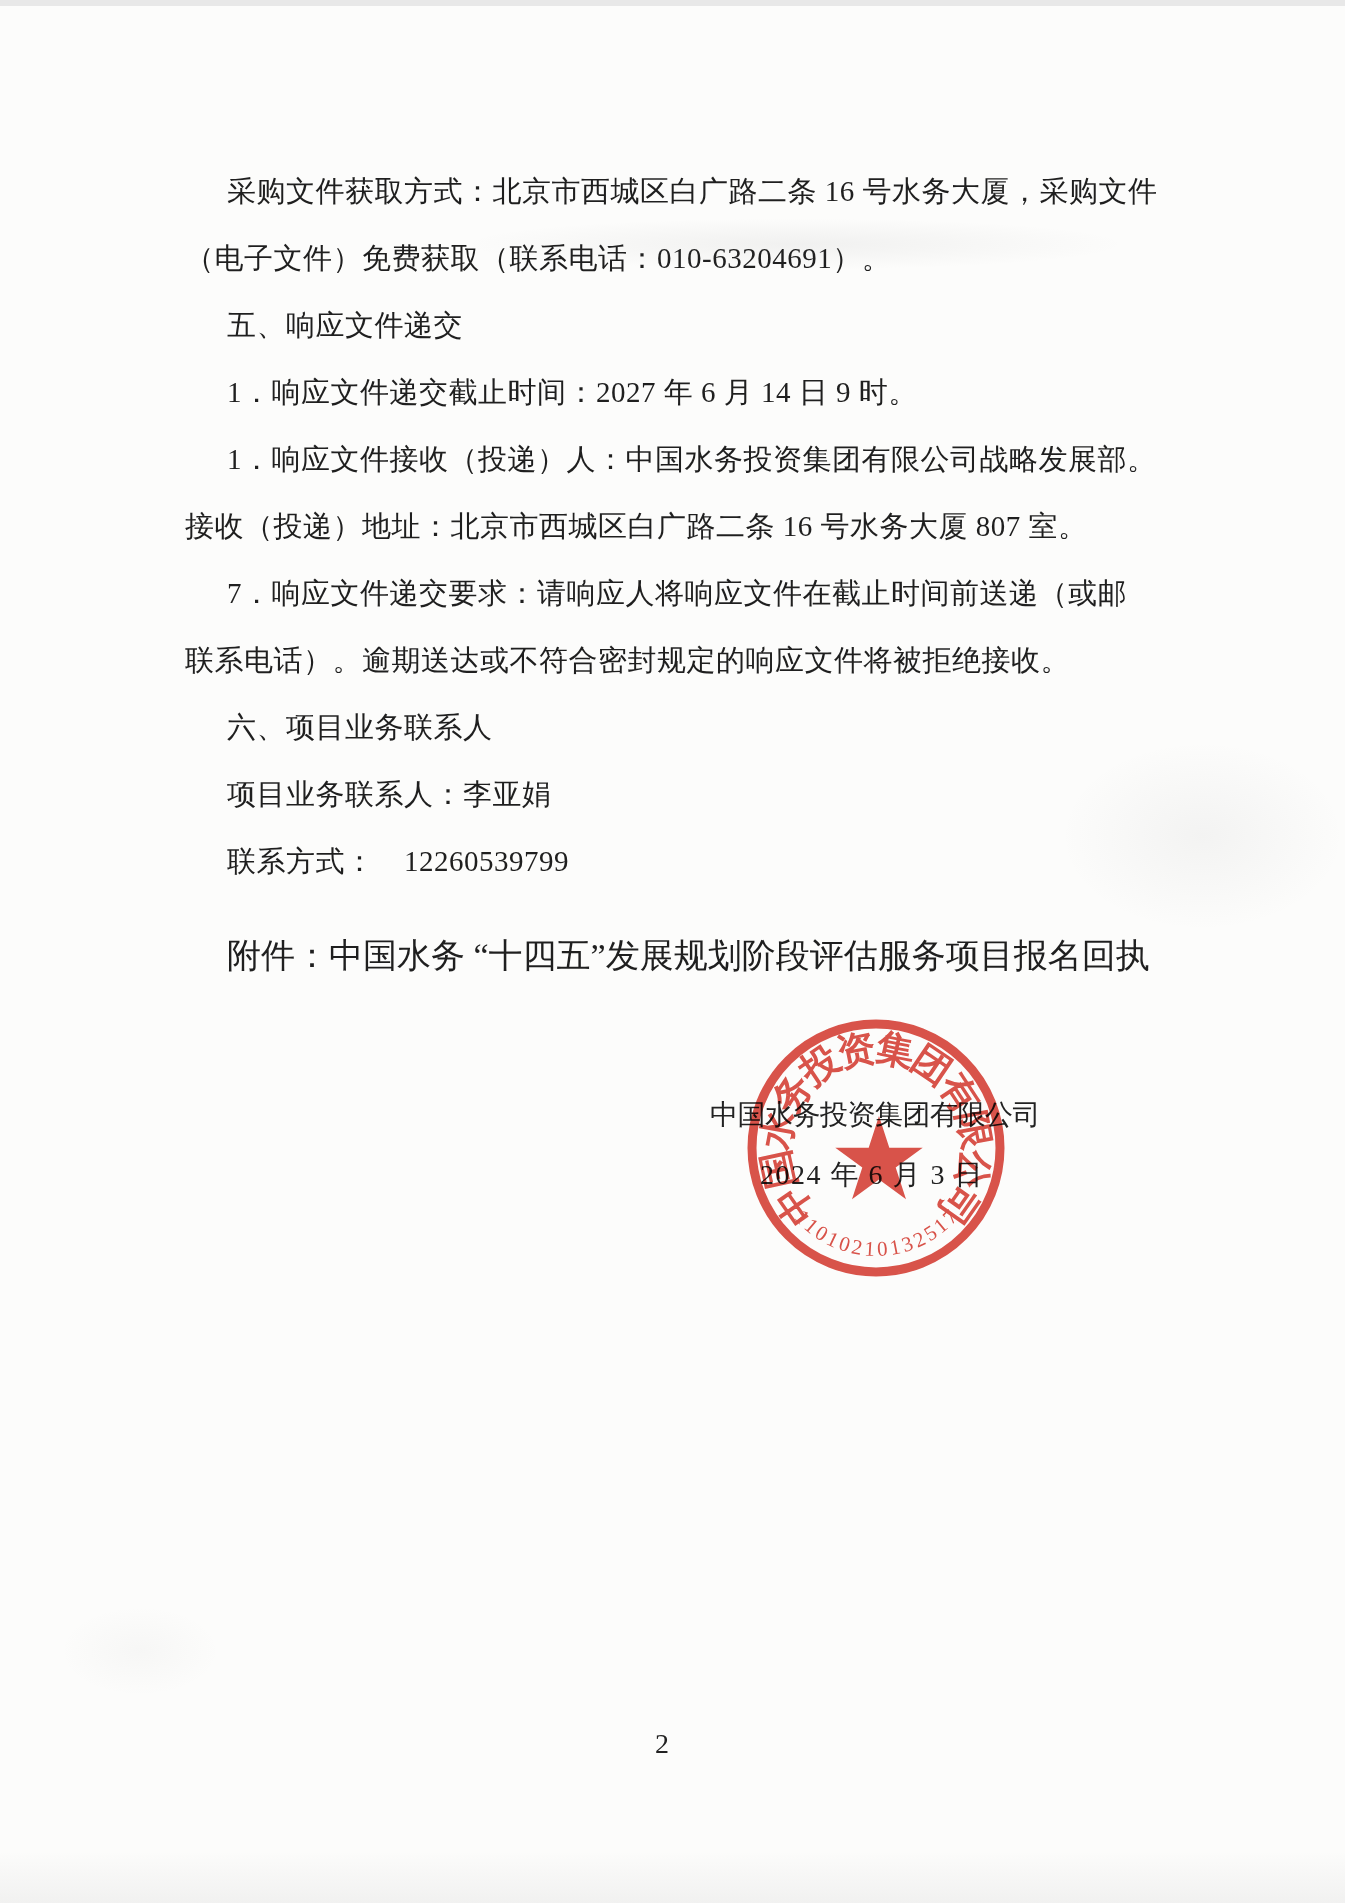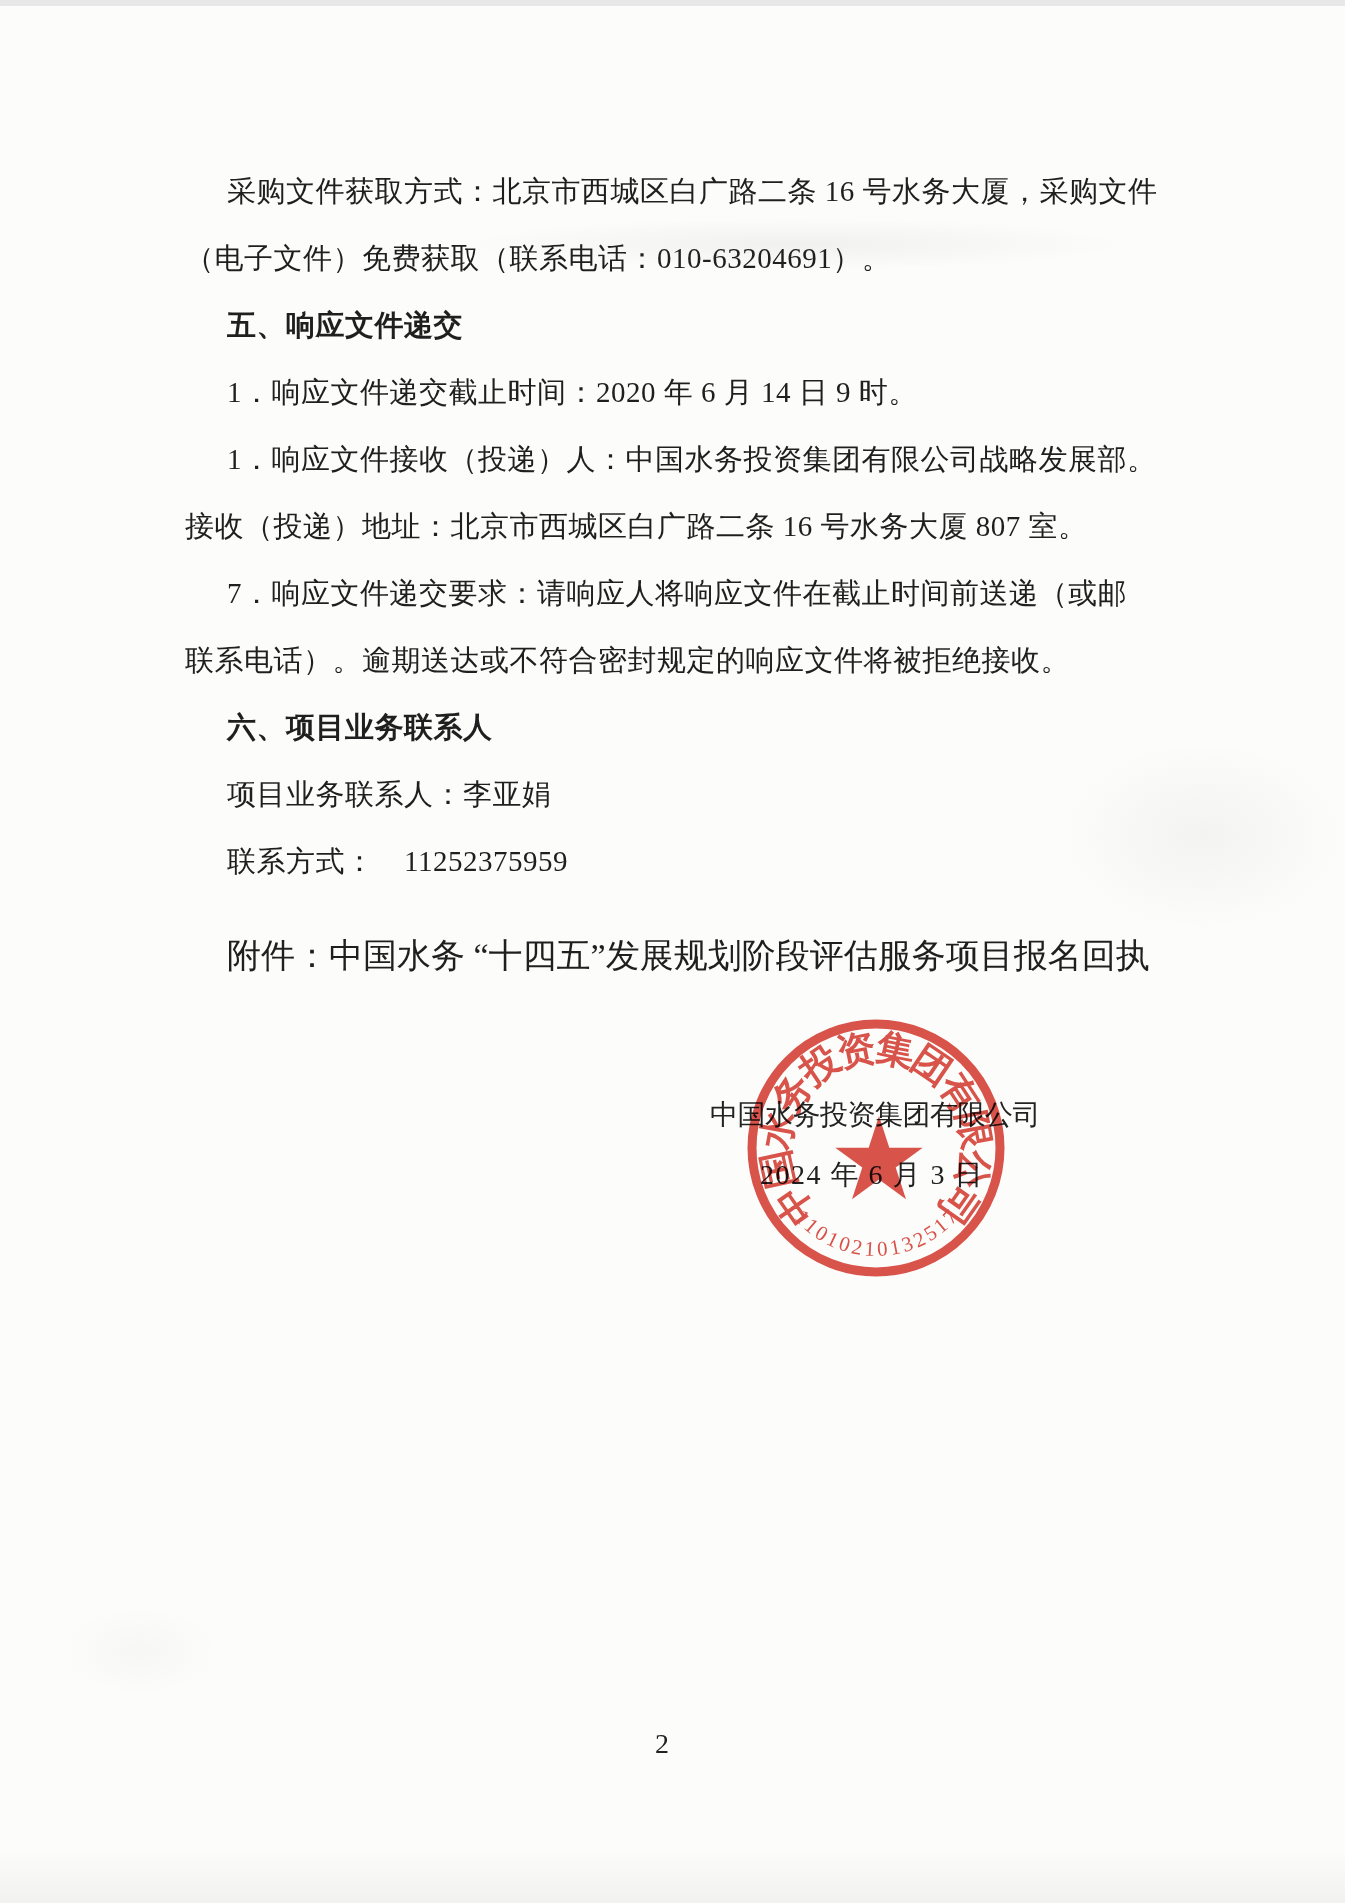--- a/index.html
+++ b/index.html
@@ -15,21 +15,21 @@
   
   .textblock{
     position:absolute;
     left:185px;top:152px;width:940px;
     font-size:29px;
     line-height:67px;
     letter-spacing:0.5px;
   }
   .line{white-space:nowrap;}
   .line.indent{text-indent:42px;}
-  .line.bold{font-weight:700;}
+  .line.bold{font-weight:400;}
   .attachment{
     position:absolute;
     left:185px;top:925px;width:940px;
     font-size:34px;line-height:50px;
     text-indent:42px;white-space:nowrap;
   }
   
   .sig-company{
     position:absolute;left:710px;top:1090px;
     font-size:28px;letter-spacing:-0.5px;white-space:nowrap;
@@ -74,28 +74,28 @@
 </style>
 </head>
 <body>
 
 <div class="page">
 
   <div class="textblock">
     <div class="line indent">采购文件获取方式：北京市西城区白广路二条 16 号水务大厦，采购文件</div>
     <div class="line">（电子文件）免费获取（联系电话：010-63204691）。</div>
     <div class="line indent bold">五、响应文件递交</div>
-    <div class="line indent">1．响应文件递交截止时间：2020 年 6 月 14 日 9 时。</div>
+    <div class="line indent">1．响应文件递交截止时间：2027 年 6 月 14 日 9 时。</div>
     <div class="line indent">1．响应文件接收（投递）人：中国水务投资集团有限公司战略发展部。</div>
     <div class="line">接收（投递）地址：北京市西城区白广路二条 16 号水务大厦 807 室。</div>
     <div class="line indent">7．响应文件递交要求：请响应人将响应文件在截止时间前送递（或邮</div>
     <div class="line">联系电话）。逾期送达或不符合密封规定的响应文件将被拒绝接收。</div>
     <div class="line indent bold">六、项目业务联系人</div>
     <div class="line indent">项目业务联系人：李亚娟</div>
-    <div class="line indent">联系方式：　11252375959</div>
+    <div class="line indent">联系方式：　12260539799</div>
   </div>
 
   <div class="attachment">附件：中国水务 “十四五”发展规划阶段评估服务项目报名回执</div>
 
   <div class="sig-company">中国水务投资集团有限公司</div>
   <div class="sig-date">2024 年 6 月 3 日</div>
 
   <svg class="seal" viewBox="-140 -140 280 280" xmlns="http://www.w3.org/2000/svg">
     <defs>
       <filter id="stampTex" x="-20%" y="-20%" width="140%" height="140%">

